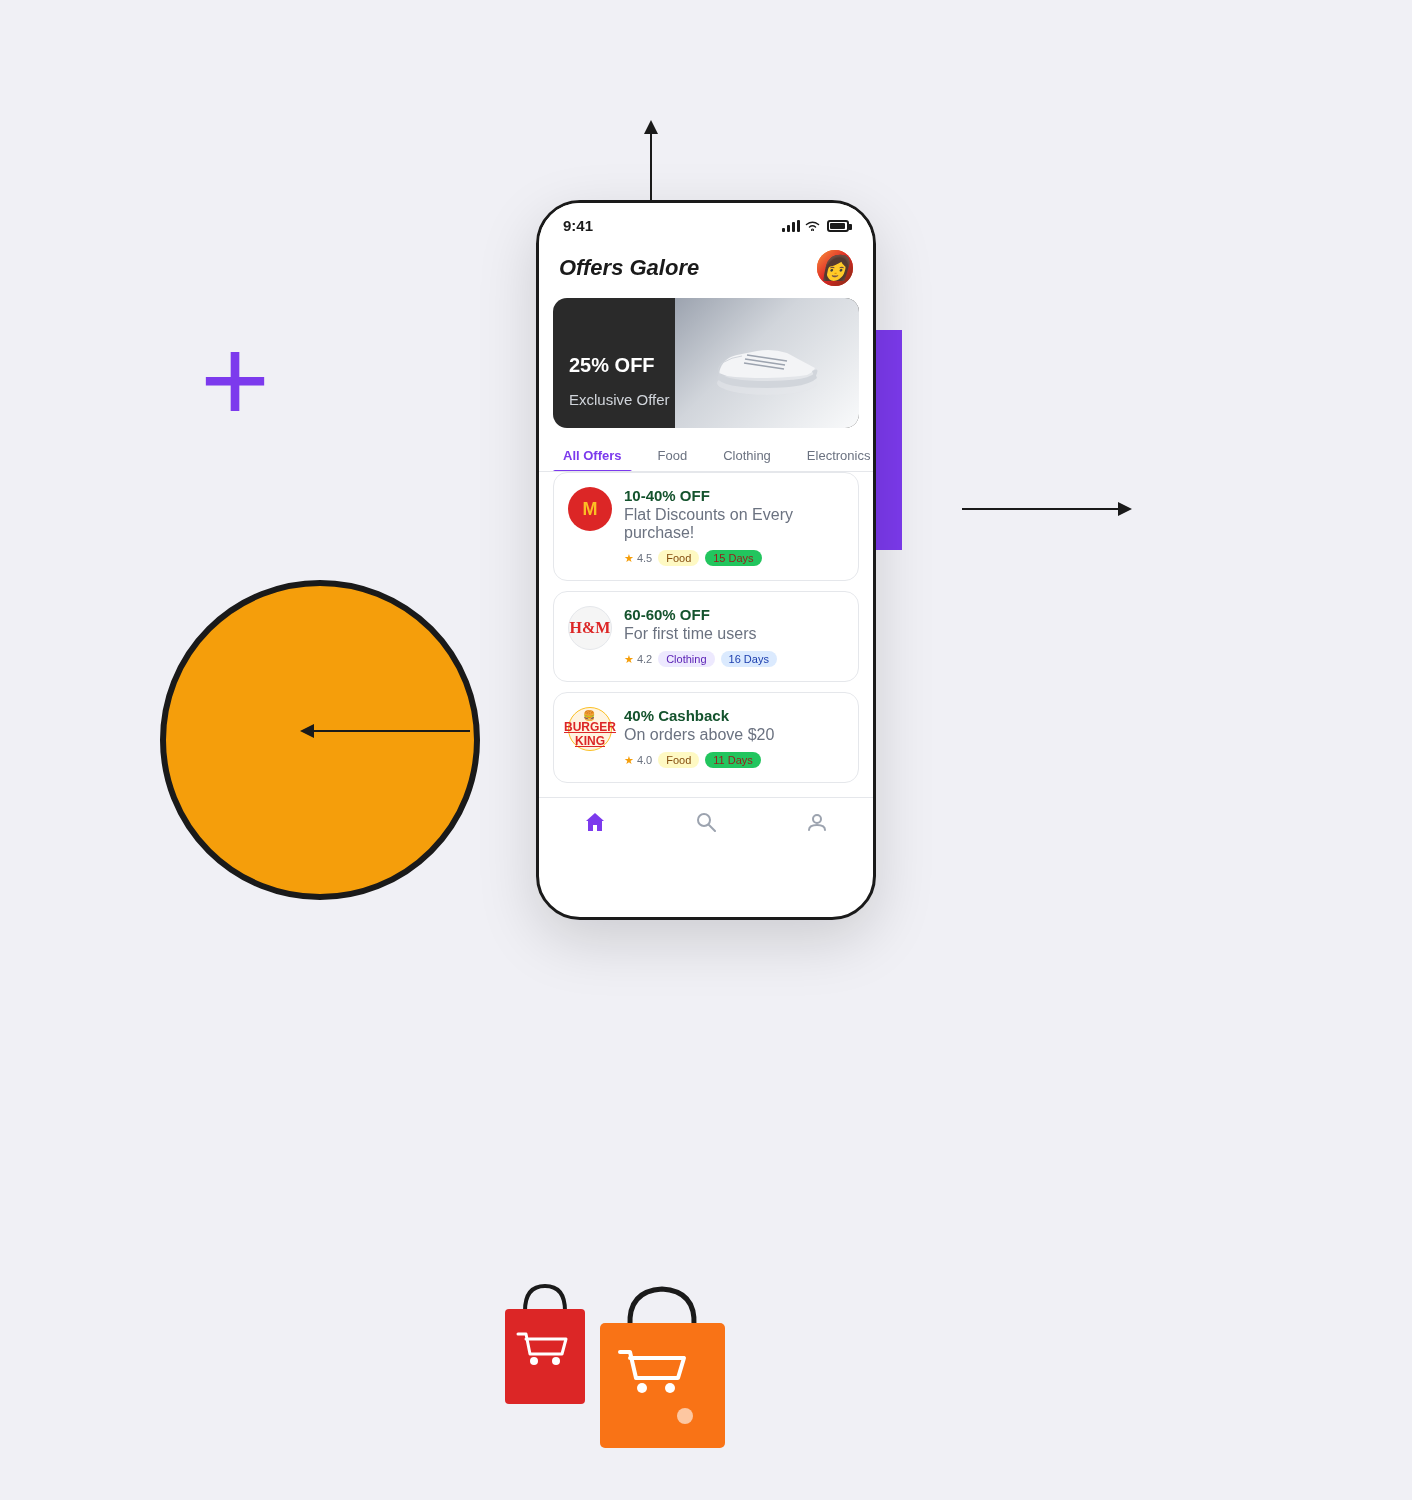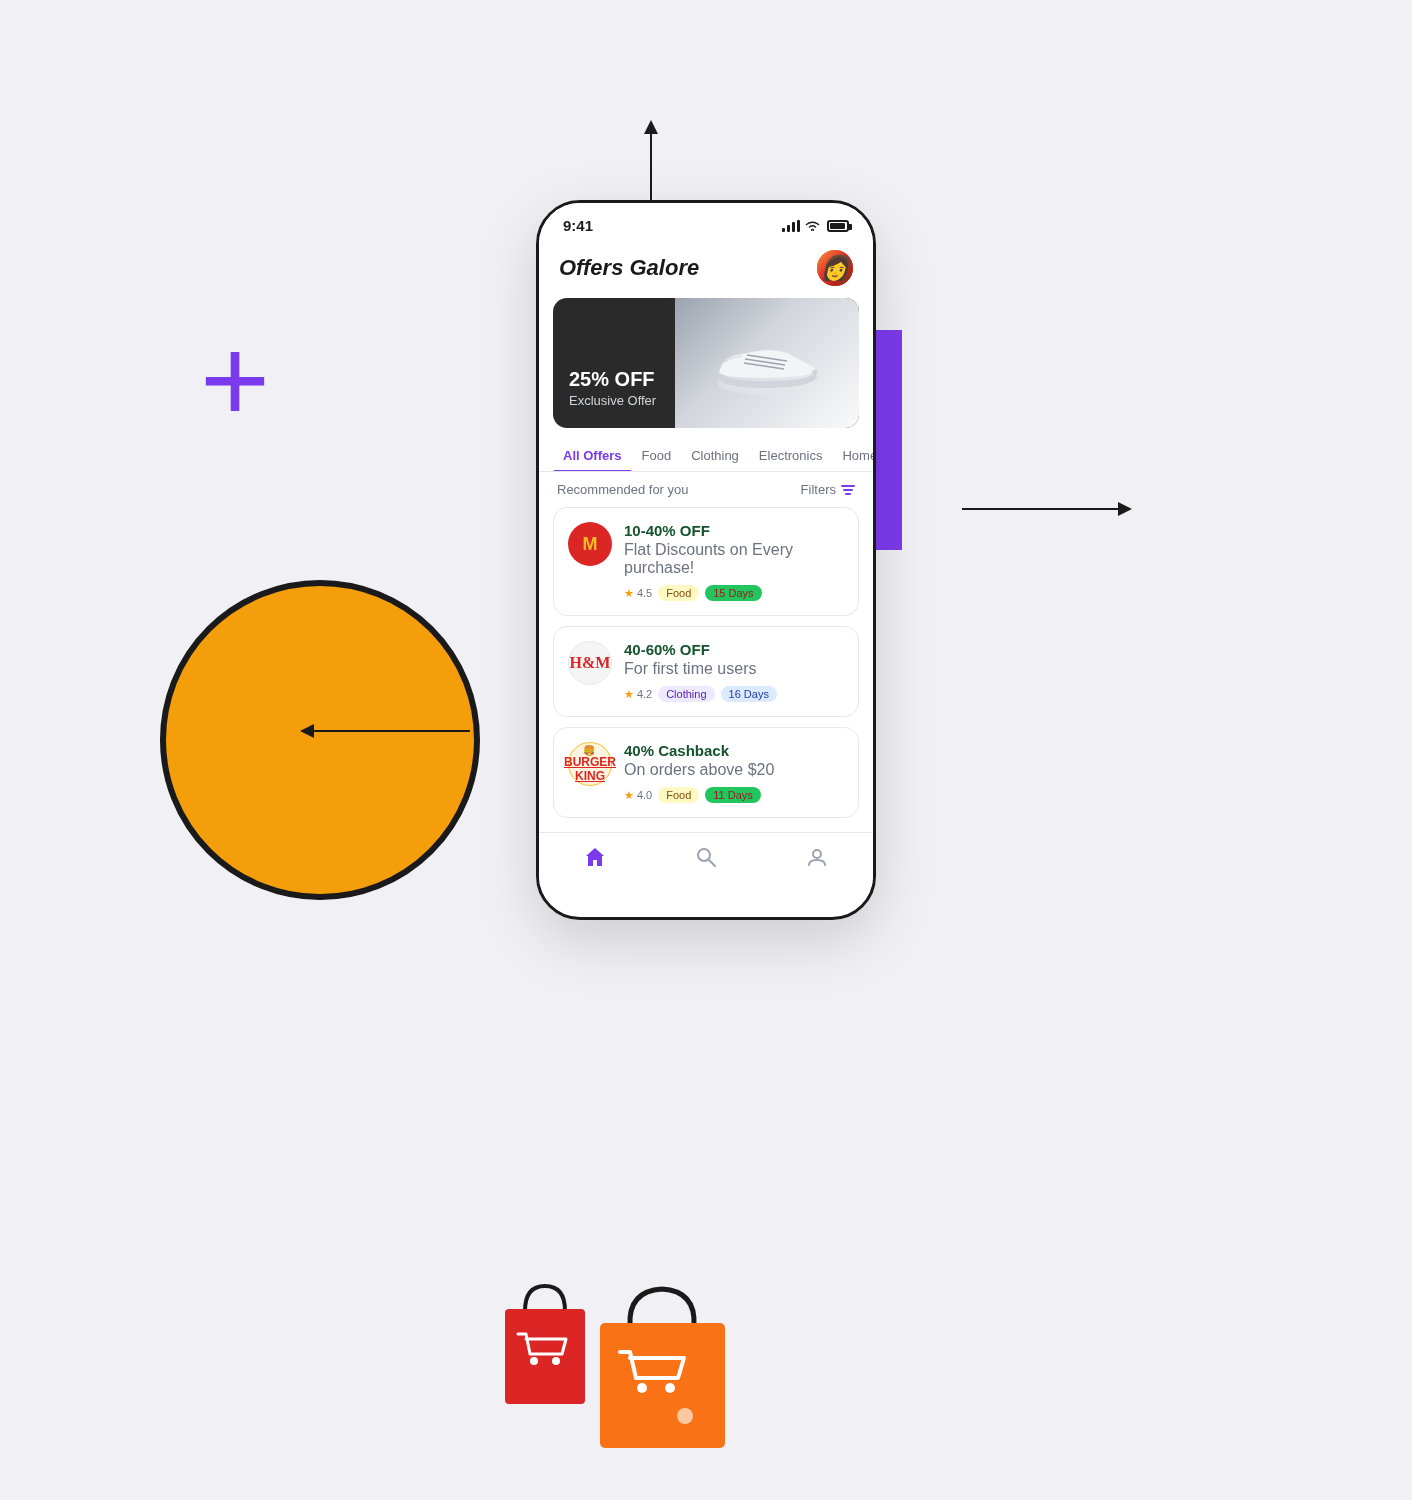--- a/index.html
+++ b/index.html
@@ -262,30 +262,30 @@
       bottom: 20px;
     }
 
     .hero-discount {
       font-size: 20px;
       font-weight: 800;
       color: #fff;
     }
 
     .hero-subtitle {
-      font-size: 13px;
+      font-size: 15px;
       color: #d1d5db;
-      margin-top: 2px;
+      margin-top: 14px;
     }
 
     
     .category-tabs {
       display: flex;
       padding: 0 14px;
-      gap: 0;
+      gap: 16px;
       border-bottom: 1px solid #e5e7eb;
       overflow-x: auto;
       scrollbar-width: none;
     }
     .category-tabs::-webkit-scrollbar { display: none; }
 
     .tab-item {
       padding: 8px 10px;
       font-size: 13px;
       color: #6b7280;
@@ -570,31 +570,20 @@
     </div>
 
     <div class="category-tabs">
       <div class="tab-item active">All Offers</div>
       <div class="tab-item">Food</div>
       <div class="tab-item">Clothing</div>
       <div class="tab-item">Electronics</div>
       <div class="tab-item">Home</div>
     </div>
 
-    <div class="filter-row">
-      <span class="filter-label">Recommended for you</span>
-      <div class="filter-btn">
-        <span>Filters</span>
-        <div class="filter-icon">
-          <span></span>
-            <span></span>
-            <span></span>
-        </div>
-      </div>
-    </div>
 
     <div class="offers-list">
 
       <div class="offer-card">
         <div class="brand-logo mcdonalds-logo">M</div>
         <div class="offer-info">
           <div class="offer-title">10-40% OFF</div>
           <div class="offer-desc">Flat Discounts on Every purchase!</div>
           <div class="offer-tags">
             <span class="tag-rating">
@@ -603,21 +592,21 @@
             </span>
             <span class="tag tag-food">Food</span>
             <span class="tag tag-days">15 Days</span>
           </div>
         </div>
       </div>
 
       <div class="offer-card">
         <div class="brand-logo hm-logo">H&amp;M</div>
         <div class="offer-info">
-          <div class="offer-title">40-60% OFF</div>
+          <div class="offer-title">60-60% OFF</div>
           <div class="offer-desc">For first time users</div>
           <div class="offer-tags">
             <span class="tag-rating">
               <span class="star">★</span>
               <span>4.2</span>
             </span>
             <span class="tag tag-clothing">Clothing</span>
             <span class="tag tag-days-blue">16 Days</span>
           </div>
         </div>

